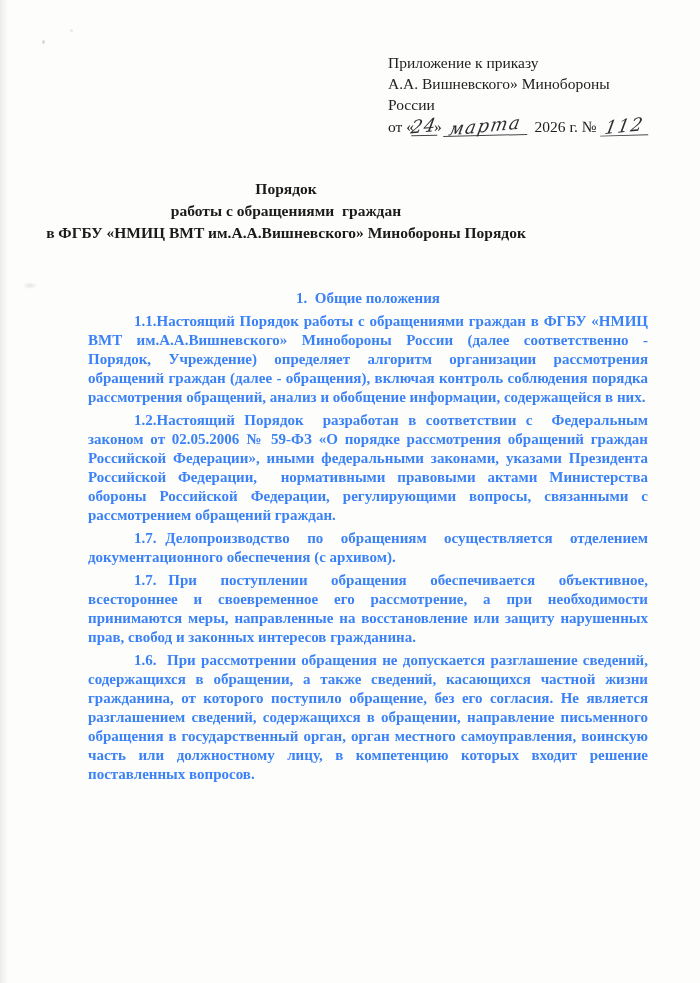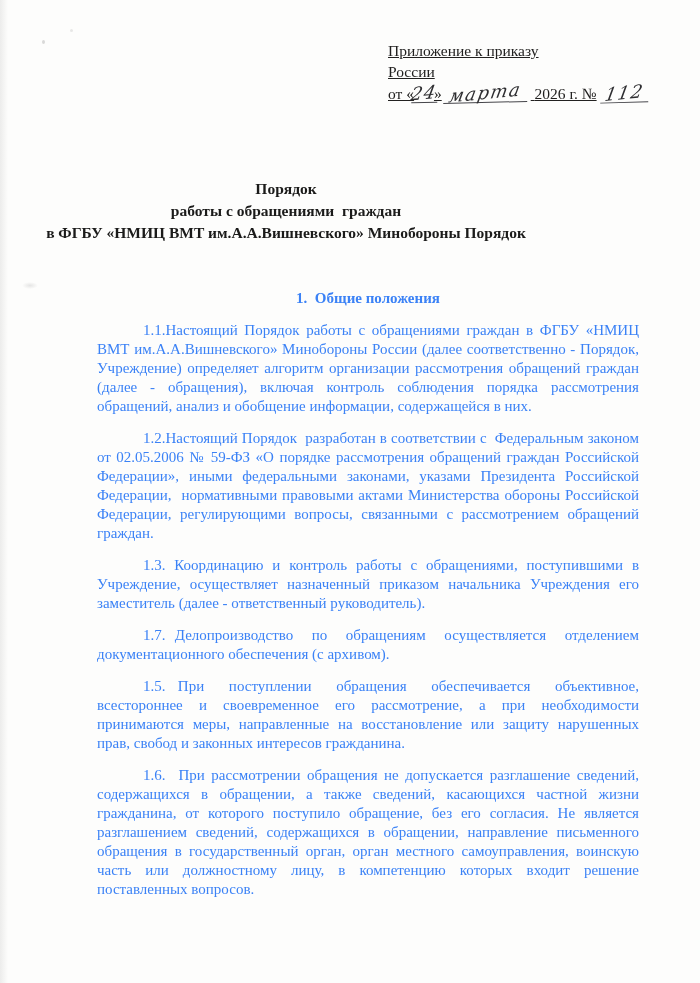--- a/index.html
+++ b/index.html
@@ -27,22 +27,22 @@
   .speck { position: absolute; border-radius: 50%; background: rgba(110,110,110,0.25); }
   .speck-1 { left: 42px; top: 40px; width: 3px; height: 4px; }
   .speck-2 { left: 70px; top: 29px; width: 3px; height: 3px; opacity: .6; }
   .smudge {
     position: absolute; left: 22px; top: 282px; width: 16px; height: 7px;
     background: radial-gradient(ellipse at center, rgba(120,120,120,0.18), rgba(120,120,120,0) 70%);
   }
 
   
   .appendix {
-    position: absolute; left: 388px; top: 40px; width: 286px;
-    font-size: 15.5px; line-height: 21px; color: #222120; text-decoration: underline;
+    position: absolute; left: 388px; top: 52px; width: 286px;
+    font-size: 15.5px; line-height: 21px; color: #222120;
   }
   .appendix-line { white-space: pre-wrap; }
   .date-line { margin-top: 1px; white-space: nowrap; }
 
   
   .hand {
     font-family: "DejaVu Serif", serif;
     font-style: italic;
     font-size: 18px;
     color: #2e2e31;
@@ -75,56 +75,56 @@
   .content {
     position: absolute; left: 84px; top: 289px; width: 568px;
     font-size: 15px; line-height: 19px;
     text-align: justify; color: #3b82f6;
   }
   .sec-heading {
     text-align: center; font-weight: bold; white-space: pre-wrap;
     line-height: 19px;
   }
   .content p {
-    margin: 13px; text-indent: 46px; white-space: pre-wrap;
+    margin: 4px; text-indent: 46px; white-space: pre-wrap; font-weight: bold;
   }
   .section-gap { height: 17px; }
 </style>
 </head>
 <body>
 
 <div class="page">
 
   <div class="scan-edge-left"></div>
   <div class="speck speck-1"></div>
   <div class="speck speck-2"></div>
   <div class="smudge"></div>
 
   <div class="appendix">
     <div class="appendix-line">Приложение к приказу</div>
+    <div class="appendix-line">А.А. Вишневского» Минобороны</div>
     <div class="appendix-line">России</div>
     <div class="date-line">
       <span>от «</span><span class="blank blank-day"><span class="hand">24</span></span><span>»</span><span class="blank blank-month"><span class="hand">марта</span></span> <span>2026 г. №</span><span class="blank blank-number"><span class="hand">112</span></span>
     </div>
   </div>
 
   <div class="doc-title">
     <div>Порядок</div>
     <div>работы с обращениями  граждан</div>
     <div>в ФГБУ «НМИЦ ВМТ им.А.А.Вишневского» Минобороны Порядок</div>
   </div>
 
   <div class="content">
 
     <div class="sec-heading">1.  Общие положения</div>
     <p>1.1.Настоящий Порядок работы с обращениями граждан в ФГБУ «НМИЦ ВМТ им.А.А.Вишневского» Минобороны России (далее соответственно - Порядок, Учреждение) определяет алгоритм организации рассмотрения обращений граждан (далее - обращения), включая контроль соблюдения порядка рассмотрения обращений, анализ и обобщение информации, содержащейся в них.</p>
     <p>1.2.Настоящий Порядок  разработан в соответствии с  Федеральным законом от 02.05.2006 № 59-ФЗ «О порядке рассмотрения обращений граждан Российской Федерации», иными федеральными законами, указами Президента Российской Федерации,  нормативными правовыми актами Министерства обороны Российской Федерации, регулирующими вопросы, связанными с рассмотрением обращений граждан.</p>
-    <p>1.3. Координацию и контроль работы с обращениями, поступившими в Учреждение, осуществляет назначенный приказом начальника Учреждения его заместитель (далее - ответственный руководитель).</p>
     <p>1.7. Делопроизводство  по  обращениям  осуществляется  отделением документационного обеспечения (с архивом).</p>
-    <p>1.5. При  поступлении  обращения  обеспечивается  объективное, всестороннее и своевременное его рассмотрение, а при необходимости принимаются меры, направленные на восстановление или защиту нарушенных прав, свобод и законных интересов гражданина.</p>
+    <p>1.7. При  поступлении  обращения  обеспечивается  объективное, всестороннее и своевременное его рассмотрение, а при необходимости принимаются меры, направленные на восстановление или защиту нарушенных прав, свобод и законных интересов гражданина.</p>
     <p>1.6.  При рассмотрении обращения не допускается разглашение сведений, содержащихся в обращении, а также сведений, касающихся частной жизни гражданина, от которого поступило обращение, без его согласия. Не является разглашением сведений, содержащихся в обращении, направление письменного обращения в государственный орган, орган местного самоуправления, воинскую часть или должностному лицу, в компетенцию которых входит решение поставленных вопросов.</p>
 
     <div class="section-gap"></div>
 
 
   </div>
 
 </div>
 
 </body></html>

